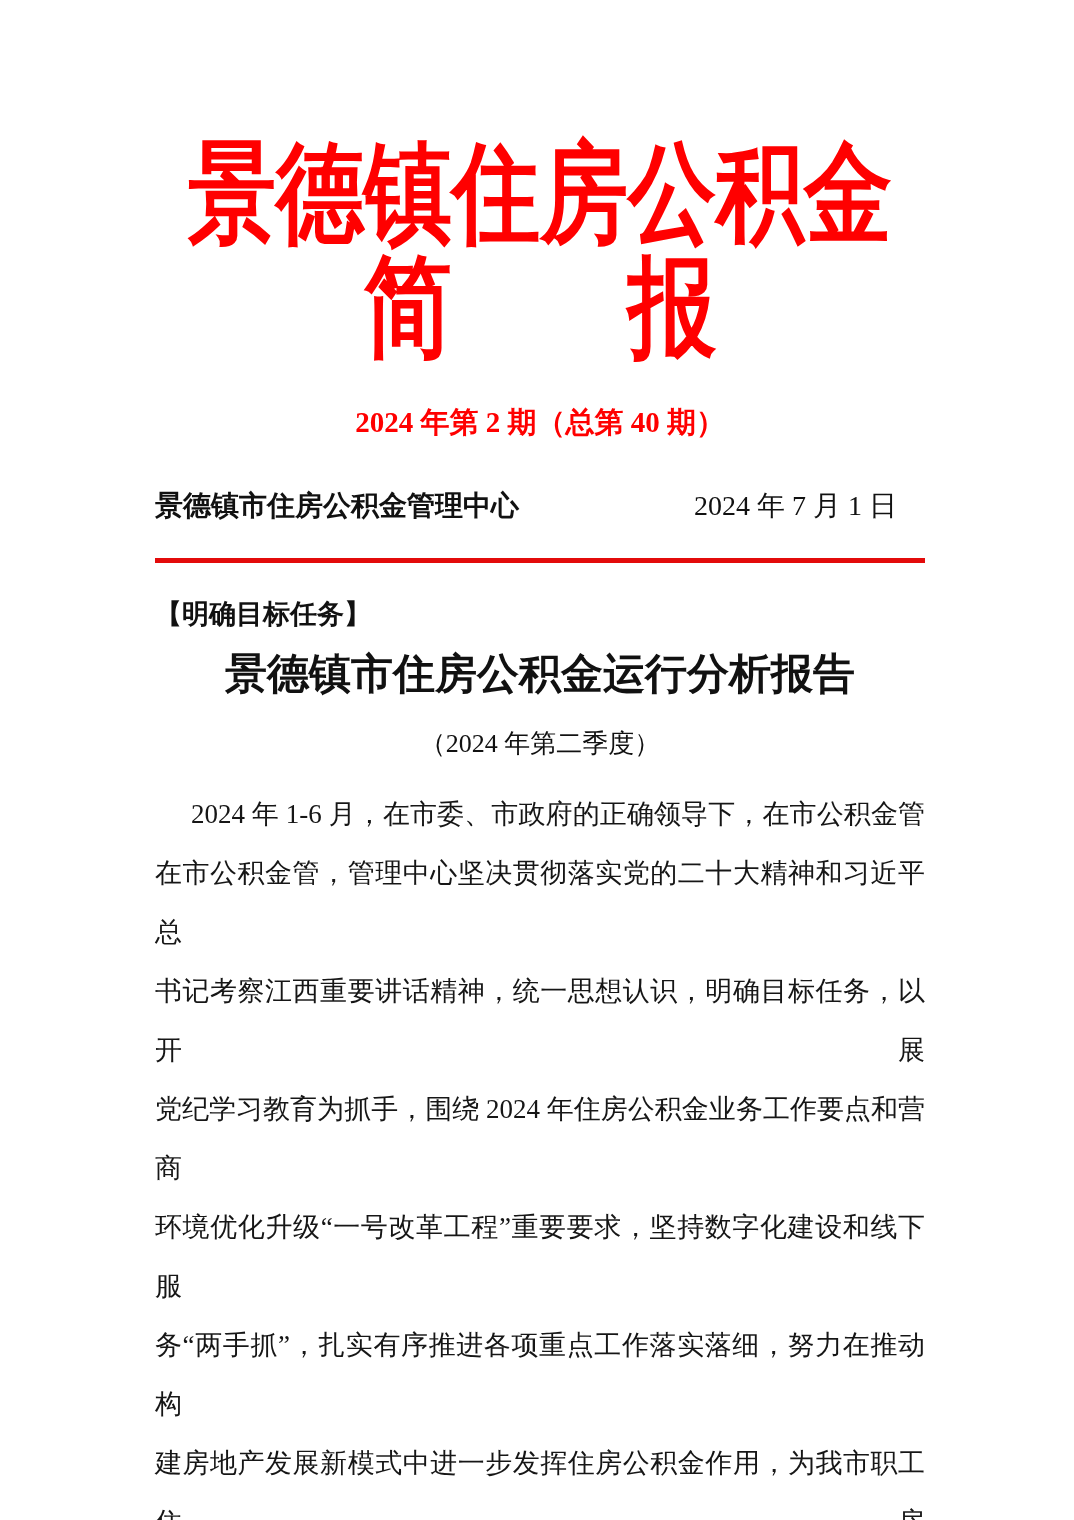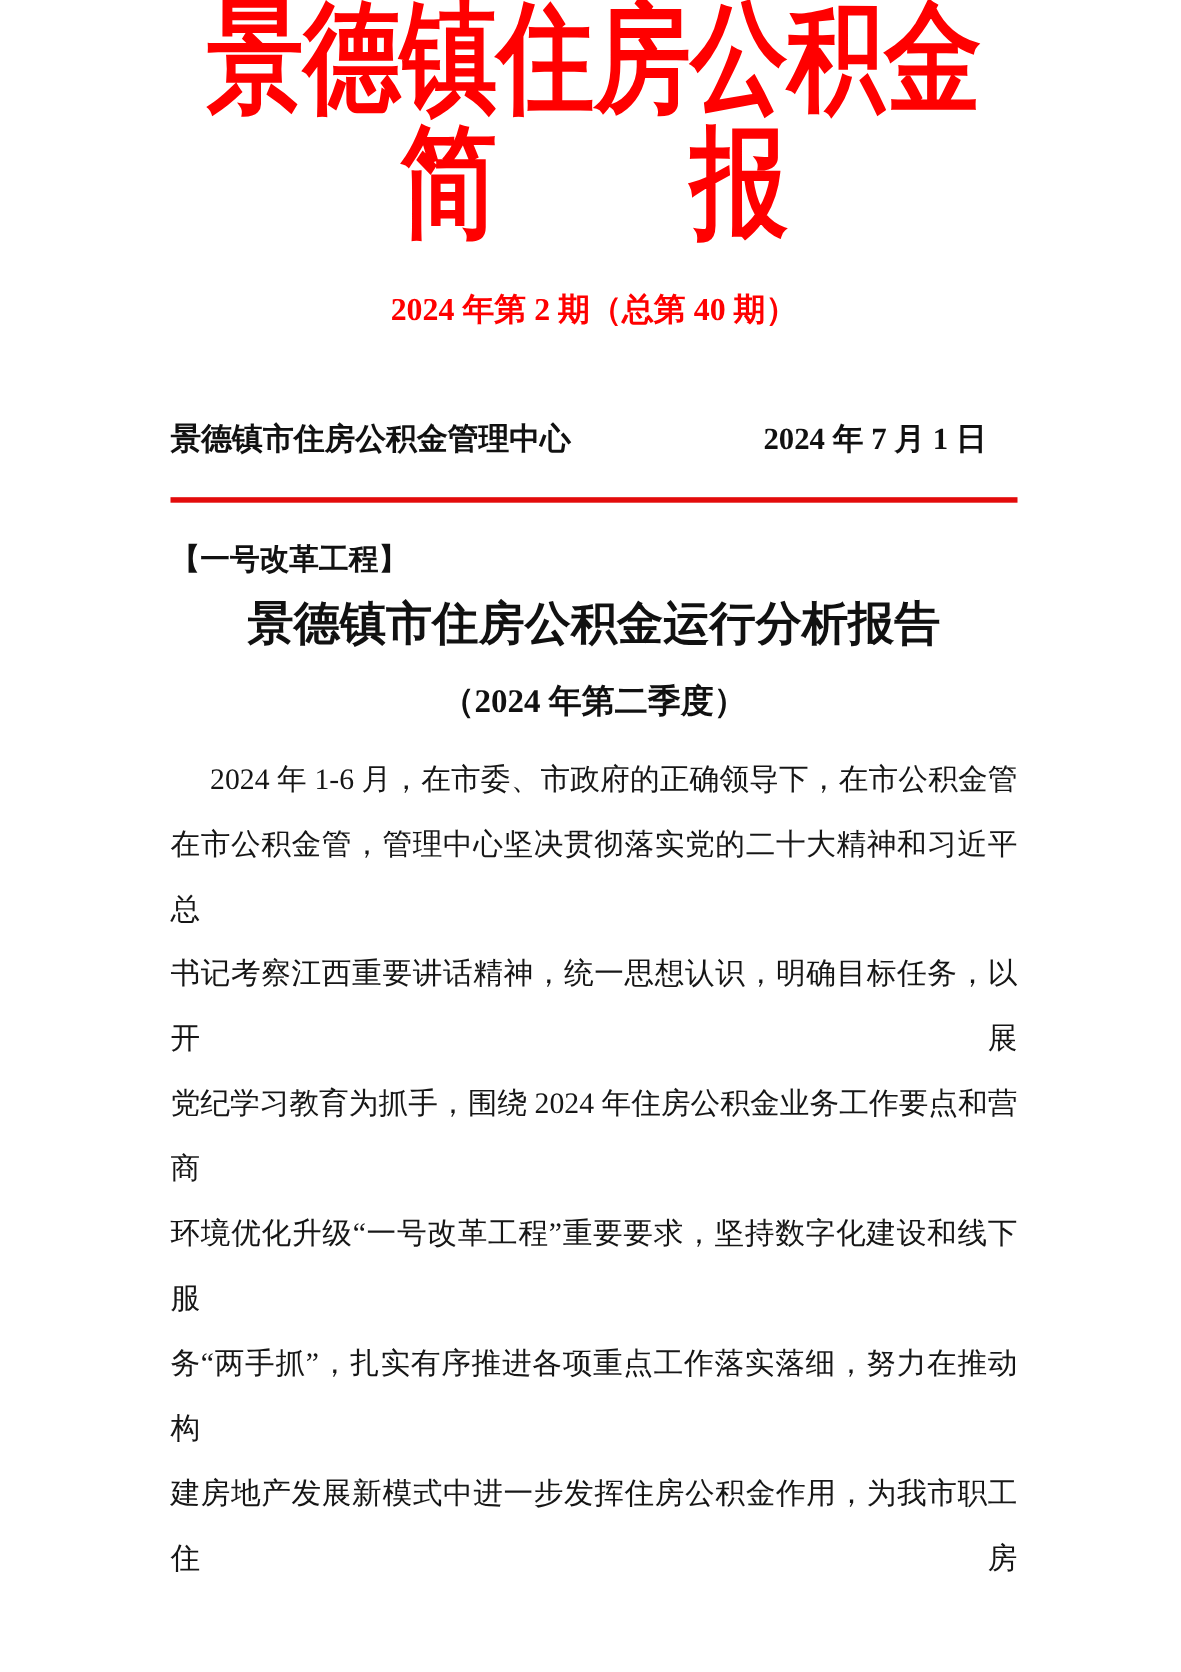--- a/index.html
+++ b/index.html
@@ -9,20 +9,21 @@
   }
   .page {
     position: relative;
     width: 1074px;
     height: 1520px;
     box-sizing: border-box;
     background: #ffffff;
     overflow: hidden;
     font-family: "Liberation Serif", "DejaVu Serif", serif;
     color: #111111;
+    padding-top: 140px;
   }
   .inner {
     width: 770px;
     margin-left: 155px;
   }
 
   
   .masthead-line {
     text-align: center;
     color: #ff0000;
@@ -53,21 +54,21 @@
   .pub-row {
     margin-top: 43px;
     display: flex;
     justify-content: space-between;
     align-items: baseline;
     padding-right: 28px;
     font-size: 28px;
     line-height: 42px;
   }
   .publisher { font-weight: bold; }
-  .pub-date  { font-weight: bold; margin-top: 34px; }
+  .pub-date  { font-weight: normal; }
 
   
   .red-rule {
     border: none;
     margin: 31px 0 0 0;
     width: 770px;
     height: 5px;
     background: #e30b0b;
   }
 
@@ -83,23 +84,23 @@
   
   .report-title {
     margin: 14px 0 0 0;
     font-size: 42px;
     line-height: 48px;
     font-weight: bold;
     text-align: center;
   }
   .report-subtitle {
     margin-top: 26px;
-    font-size: 30px;
+    font-size: 26px;
     line-height: 40px;
-    font-weight: bold;
+    font-weight: normal;
     text-align: center;
   }
 
   
   .body-text {
     margin-top: 21px;
     font-size: 27px;
     line-height: 59px;
     color: #161616;
   }
@@ -127,21 +128,21 @@
 
     <div class="issue-line">2024 年第 2 期（总第 40 期）</div>
 
     <div class="pub-row">
       <span class="publisher">景德镇市住房公积金管理中心</span>
       <span class="pub-date">2024 年 7 月 1 日</span>
     </div>
 
     <hr class="red-rule">
 
-    <div class="section-marker">【一号改革工程】</div>
+    <div class="section-marker">【明确目标任务】</div>
 
     <h1 class="report-title">景德镇市住房公积金运行分析报告</h1>
 
     <div class="report-subtitle">（2024 年第二季度）</div>
 
     <div class="body-text">
       <div class="body-line jl indent">2024 年 1-6 月，在市委、市政府的正确领导下，在市公积金管</div>
       <div class="body-line jl">在市公积金管，管理中心坚决贯彻落实党的二十大精神和习近平总</div>
       <div class="body-line jl">书记考察江西重要讲话精神，统一思想认识，明确目标任务，以开展</div>
       <div class="body-line jl">党纪学习教育为抓手，围绕 2024 年住房公积金业务工作要点和营商</div>

